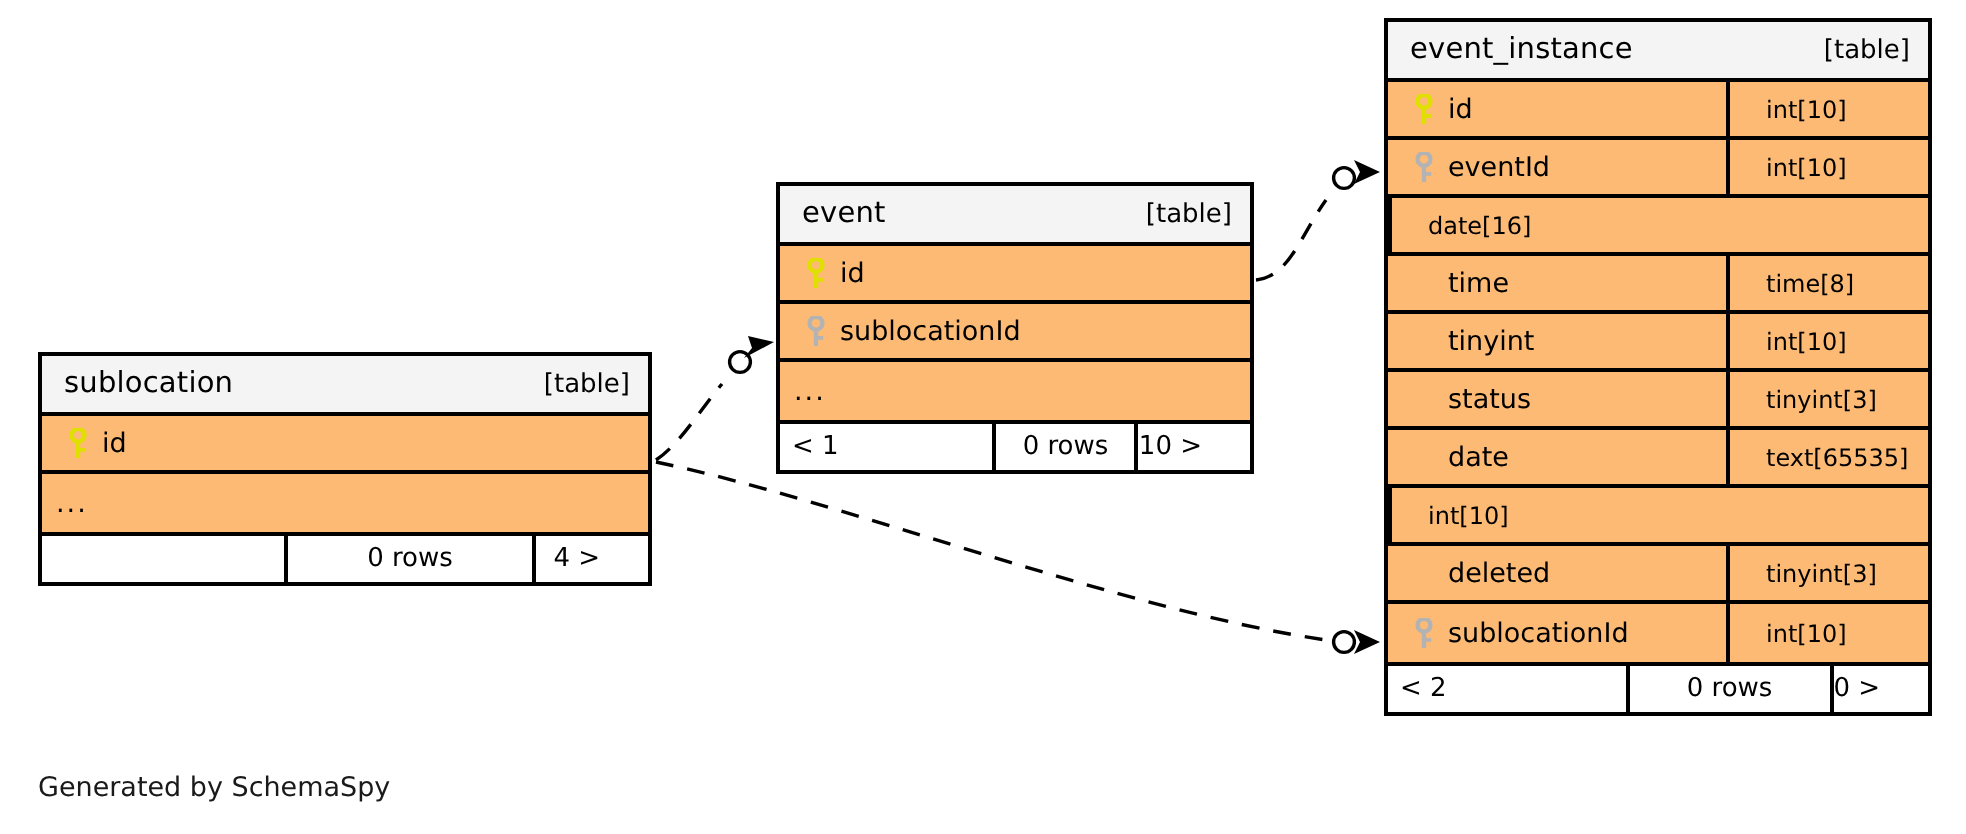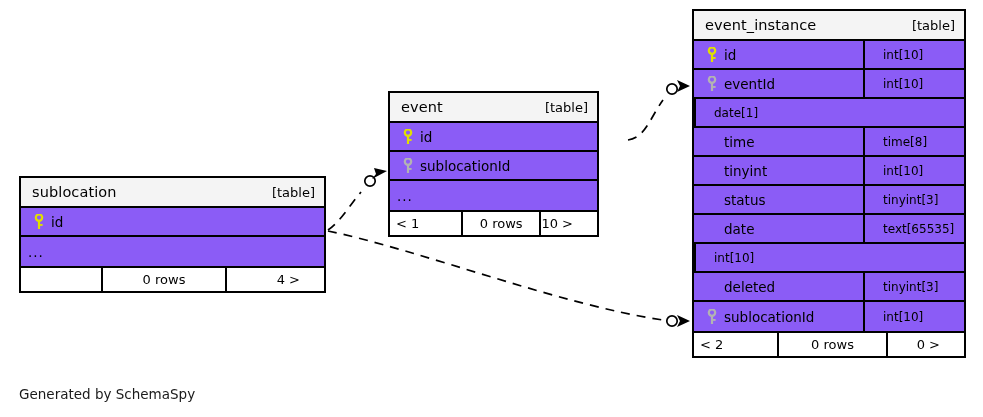--- a/index.html
+++ b/index.html
@@ -64,21 +64,21 @@
   .entity-rows {
     display: block;
   }
 
   .row {
     display: flex;
     align-items: center;
     height: 29px;
     box-sizing: border-box;
     border-bottom: 2px solid #000000;
-    background: #8b5cf6;
+    background: #fdba74;
   }
   .row:last-child { border-bottom: none; }
 
   .row-name {
     display: flex;
     align-items: center;
     flex: 1 1 auto;
     min-width: 0;
     height: 100%;
     padding-left: 8px;
@@ -134,38 +134,39 @@
     white-space: nowrap;
   }
   .entity-footer .fcell.left {
     justify-content: flex-start;
     padding-left: 6px;
   }
   .entity-footer .fcell.mid {
     justify-content: center;
     border-left: 2px solid #000000;
     border-right: 2px solid #000000;
+    margin-left: 41px;
   }
   .entity-footer .fcell.right {
     justify-content: flex-end;
     padding-right: 24px;
   }
 
   
   #entity-event-instance {
     left: 692px;
     top: 9px;
     width: 274px;
   }
   #entity-event-instance .row-type { width: 101px; }
 
   #entity-event {
     left: 388px;
     top: 91px;
-    width: 211px;
+    width: 239px;
   }
   #entity-event .entity-footer .fcell.left  { width: 75px; }
   #entity-event .entity-footer .fcell.mid   { width: 85px; }
   #entity-event .entity-footer .fcell.right { flex: 1 1 auto; }
 
   #entity-sublocation {
     left: 19px;
     top: 176px;
     width: 307px;
   }
@@ -250,21 +251,21 @@
               <rect x="3.9" y="6" width="2.2" height="9" fill="#b3b3b3"></rect>
               <rect x="6" y="10" width="2.6" height="1.9" fill="#b3b3b3"></rect>
             </svg>
           </span>
           <span>eventId</span>
         </span>
         <span class="row-type">int[10]</span>
       </div>
 
       <div class="row">
-        <span class="row-type">date[1]</span>
+        <span class="row-type">date[16]</span>
       </div>
 
       <div class="row">
         <span class="row-name">
           <span class="keyslot empty"></span>
           <span>time</span>
         </span>
         <span class="row-type">time[8]</span>
       </div>
 

